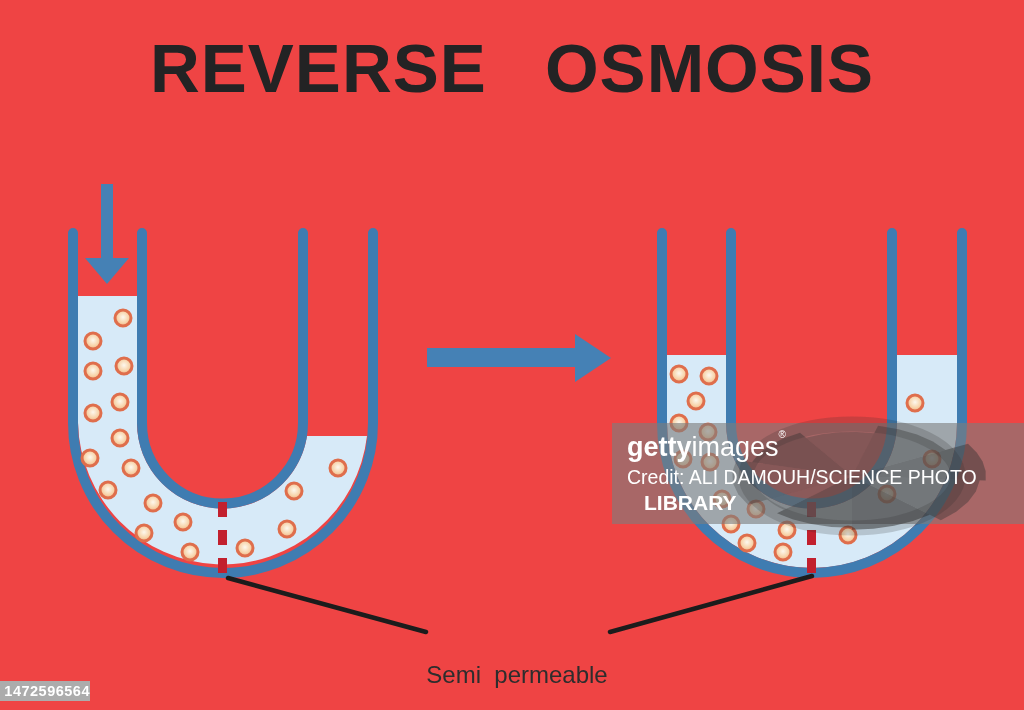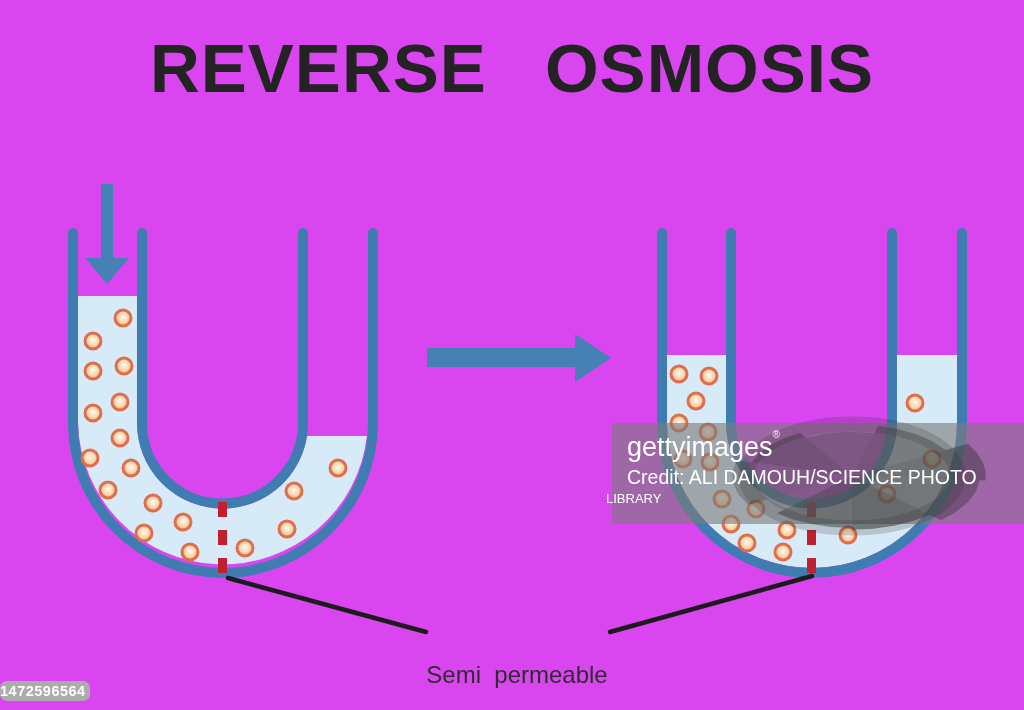--- a/index.html
+++ b/index.html
@@ -1,43 +1,43 @@
 <!DOCTYPE html>
 <html><head>
 <meta charset="utf-8">
 <style>
   html,body{margin:0;padding:0;background:#fff;}
   .canvas{
-    position:relative;width:1024px;height:710px;background:#d946ef;
+    position:relative;width:1024px;height:710px;background:#ef4444;
     overflow:hidden;font-family:"Liberation Sans",sans-serif;
   }
   .title{
     position:absolute;left:0;right:0;top:34px;text-align:center;
     font-size:69px;font-weight:bold;letter-spacing:1px;word-spacing:38px;
     color:#232324;line-height:69px;white-space:nowrap;
   }
   .diagram-svg,.pinwheel-svg{position:absolute;left:0;top:0;}
   .label{position:absolute;color:#2d2d2d;text-align:center;font-size:24px;line-height:28px;}
   .label-applied{left:26px;top:119px;width:160px;}
   .label-membrane{left:367px;top:621px;width:300px;margin-top:40px;}
   .label-membrane .pre{white-space:pre;}
   .wm-bar{
     position:absolute;left:612px;top:423px;width:412px;height:101px;
     background:rgba(125,125,125,0.62);
   }
   .wm-text{position:absolute;color:#ffffff;white-space:nowrap;}
   .wm-brand{left:627px;top:429px;font-size:27px;font-weight:400;}
-  .wm-brand .b{font-weight:400;}
+  .wm-brand .b{font-weight:700;}
   .wm-brand .mark{font-size:10px;vertical-align:18px;}
   .wm-credit1{left:627px;top:466px;font-size:19.5px;font-weight:400;}
-  .wm-credit2{left:606px;top:491px;font-size:13px;font-weight:400;}
+  .wm-credit2{left:644px;top:491px;font-size:21px;font-weight:700;}
   .id-bar{
     position:absolute;left:0;top:681px;width:90px;height:20px;
     background:#acacac;color:#ffffff;font-size:14.5px;font-weight:700;
-    text-align:left;line-height:20px;letter-spacing:0.5px;border-radius:7px;
+    text-align:right;line-height:20px;letter-spacing:0.5px;
   }
 </style>
 </head>
 <body>
 
 <div class="canvas">
 
   <div class="title">REVERSE OSMOSIS</div>
 
   <svg class="diagram-svg" width="1024" height="710" viewBox="0 0 1024 710">

